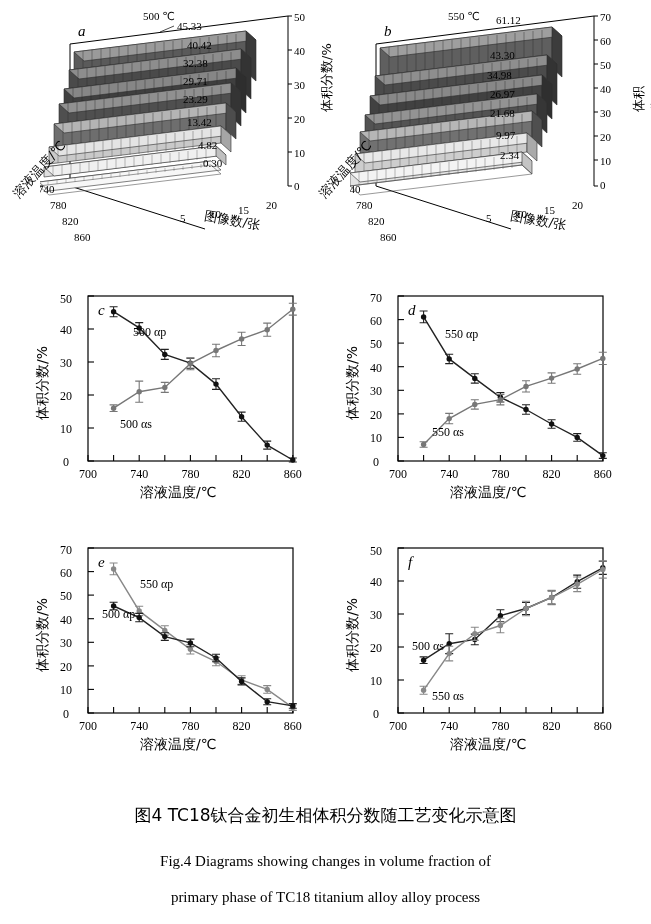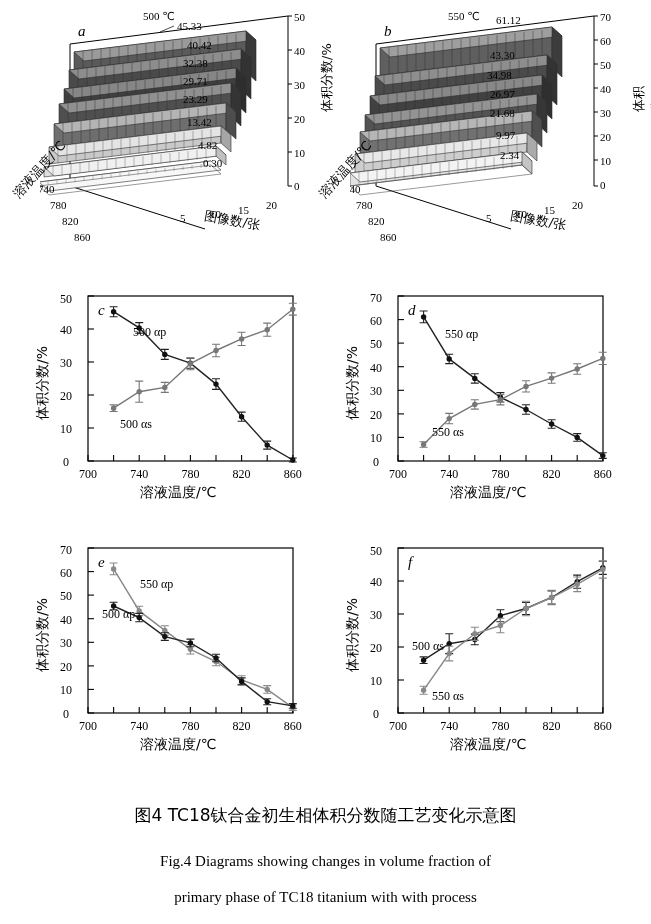--- a/index.html
+++ b/index.html
@@ -949,13 +949,13 @@
 </div>
 <div class="fig" style="left:450px;top:736px;font-size:14px;">
   <span class="cjk">溶液温度/℃</span>
 </div>
 <div class="fig" style="left:344px;top:672px;transform:rotate(-90deg);transform-origin:left top;font-size:14px;">
   <span class="cjk">体积分数/%</span>
 </div>
 
 <div class="cap cap-cn cjk" style="top:804px;text-align:center;">图4  TC18钛合金初生相体积分数随工艺变化示意图</div>
 <div class="cap cap-en" style="top:853px;">Fig.4  Diagrams showing changes in volume fraction of</div>
-<div class="cap cap-en" style="top:889px;">primary phase of TC18 titanium with with process</div>
+<div class="cap cap-en" style="top:889px;">primary phase of TC18 titanium alloy alloy process</div>
 
 </body></html>

